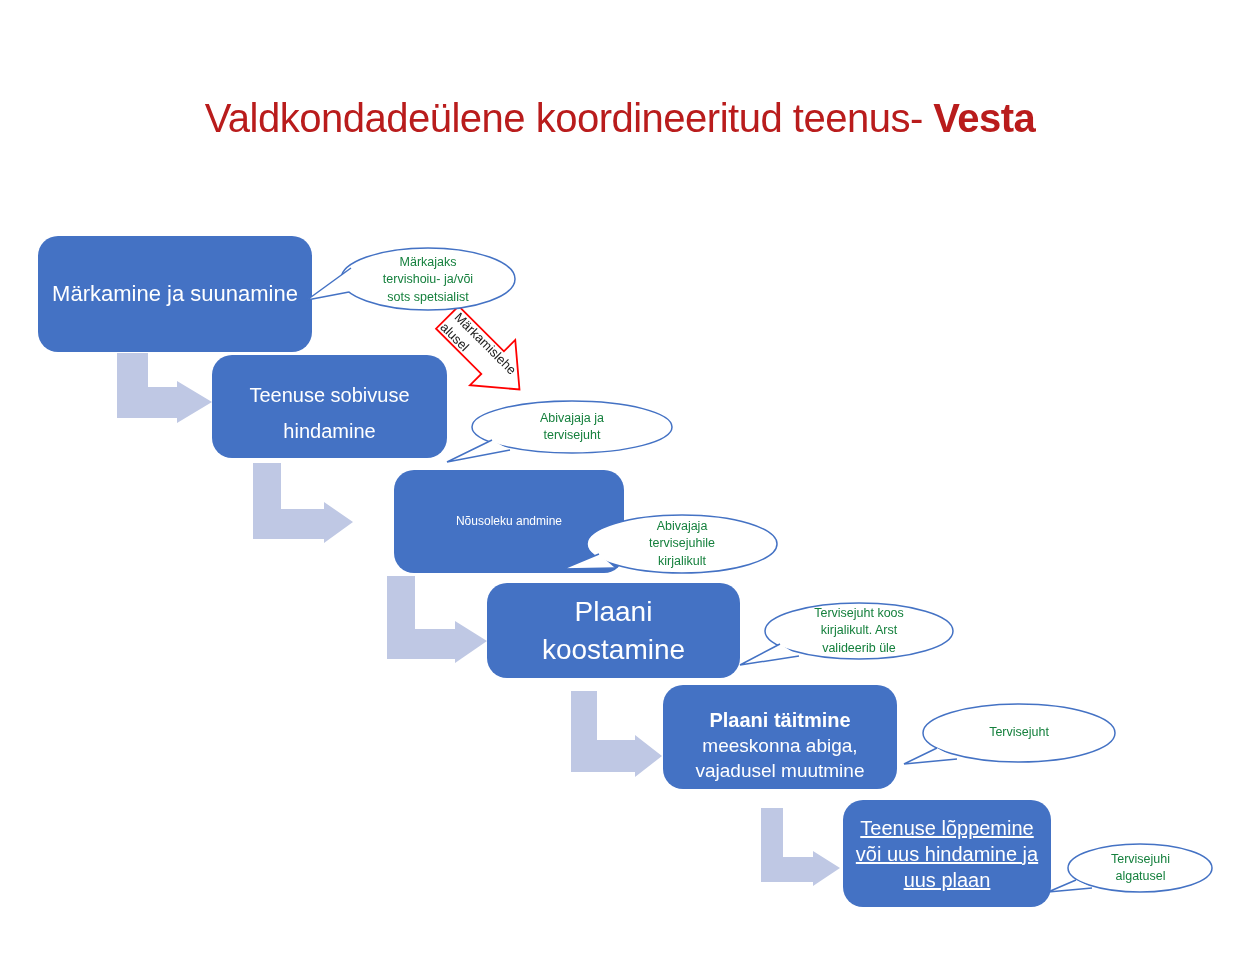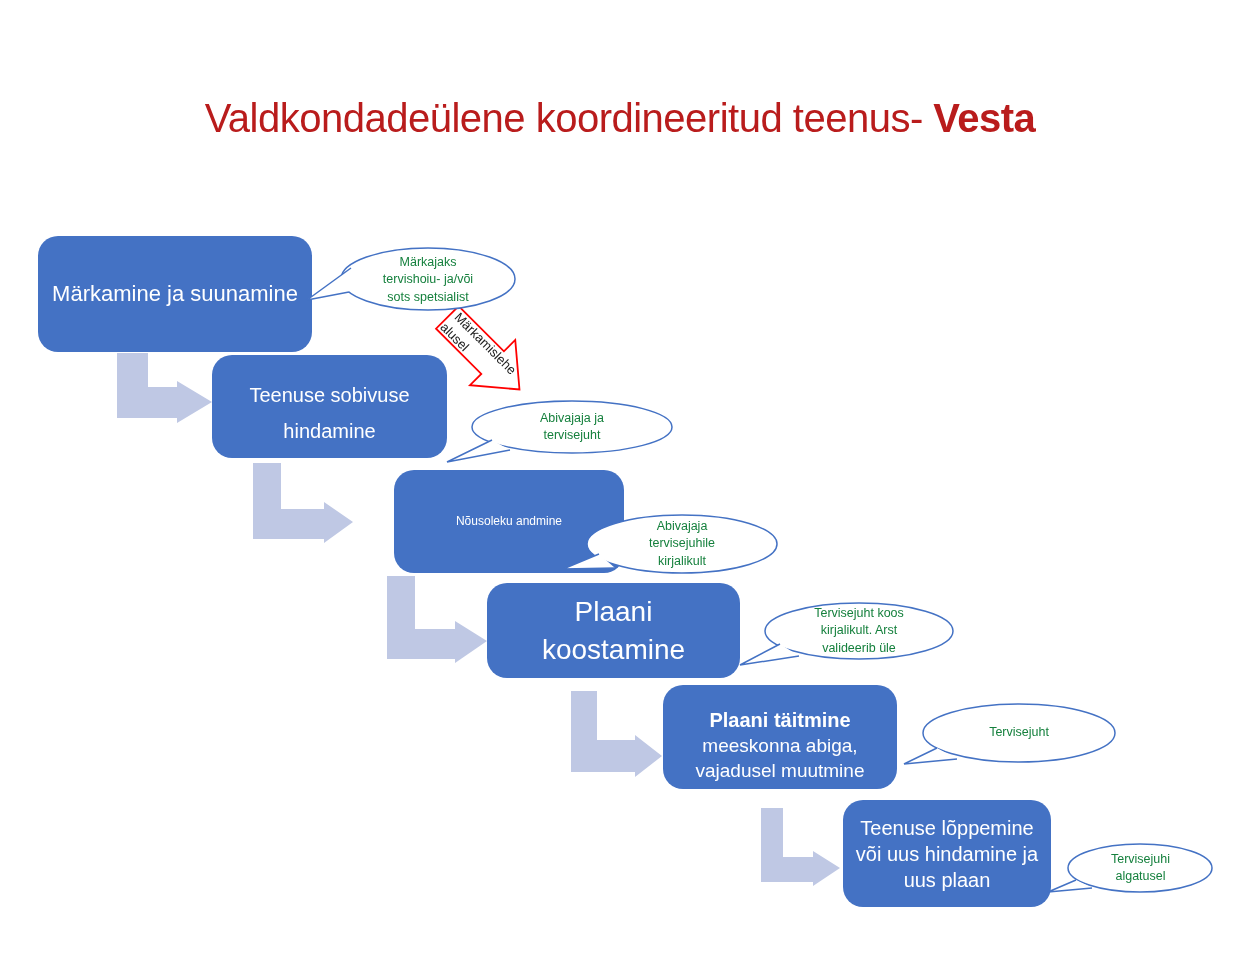--- a/index.html
+++ b/index.html
@@ -21,21 +21,21 @@
   #step2{left:212px;top:355px;width:235px;height:103px;font-size:20px;}
   #step2 .inner{width:185px;line-height:1.8;margin-top:13px;}
   #step3{left:366px;top:470px;width:230px;height:103px;font-size:12px;margin-left:28px;}
   #step3 .inner{width:120px;line-height:1.45;}
   #step4{left:487px;top:583px;width:253px;height:95px;font-size:28px;}
   #step4 .inner{width:165px;line-height:1.35;}
   #step5{left:663px;top:685px;width:234px;height:104px;font-size:19px;}
   #step5 .inner{width:205px;line-height:1.32;margin-top:16px;}
   #step5 .lead{font-weight:700;font-size:20px;}
   #step6{left:843px;top:800px;width:208px;height:107px;font-size:20px;}
-  #step6 .inner{width:192px;line-height:1.3;}
+  #step6 .inner{width:192px;line-height:1.3;text-decoration:underline;}
   .connector-layer{position:absolute;left:0;top:0;width:1240px;height:960px;}
   .callout{position:absolute;}
   .callout svg{position:absolute;left:0;top:0;}
   .callout .ctext{
     position:absolute;display:flex;align-items:center;justify-content:center;
     text-align:center;font-size:12.5px;color:#15803d;line-height:1.38;
   }
   .red-arrow{position:absolute;left:425px;top:295px;width:125px;height:125px;}
   .red-arrow text{font-size:13px;fill:#1a1a1a;}
 </style>

